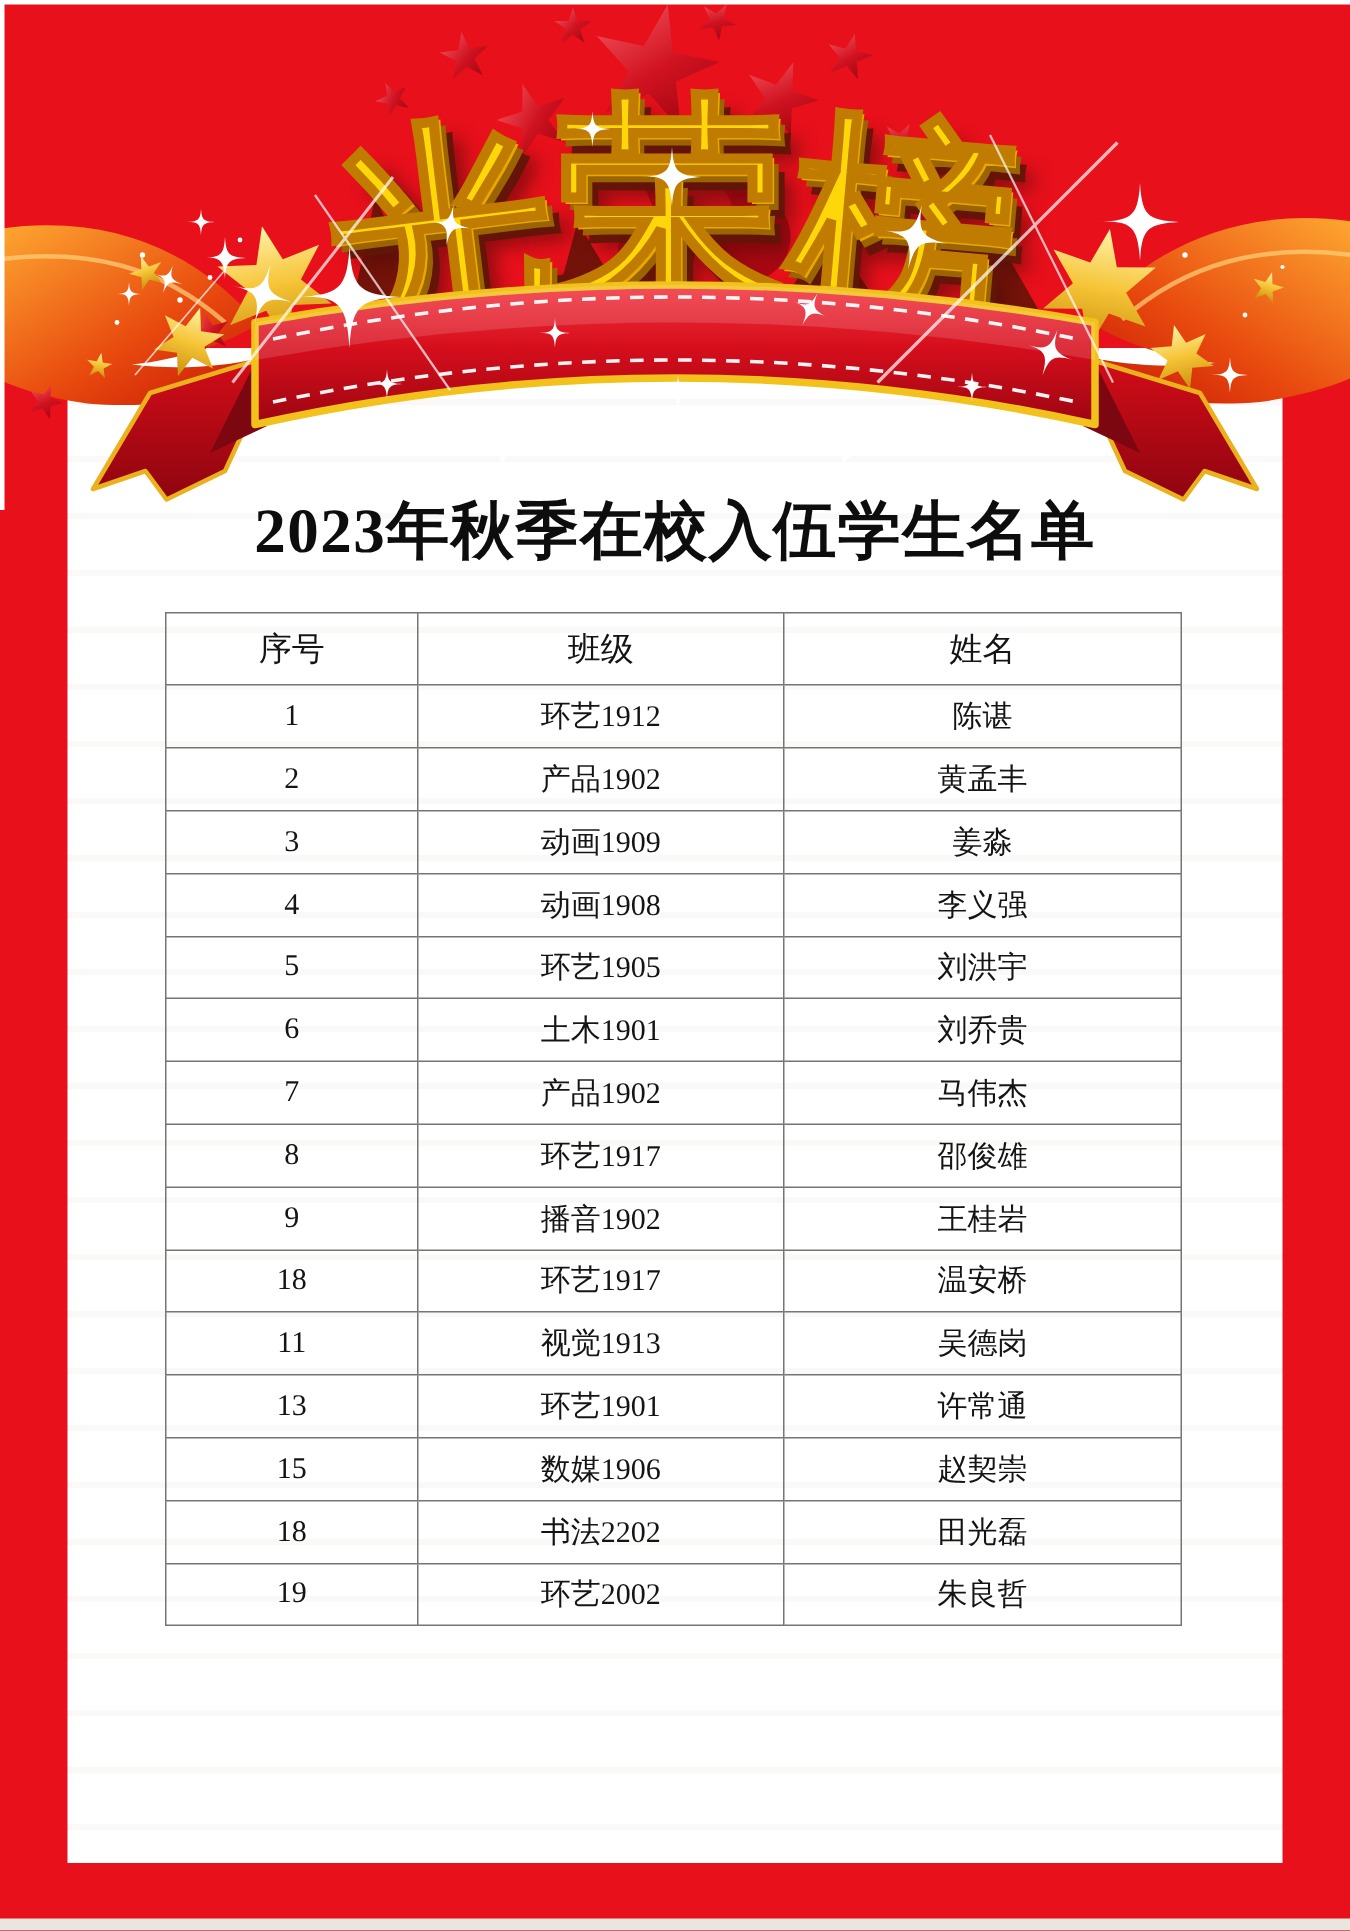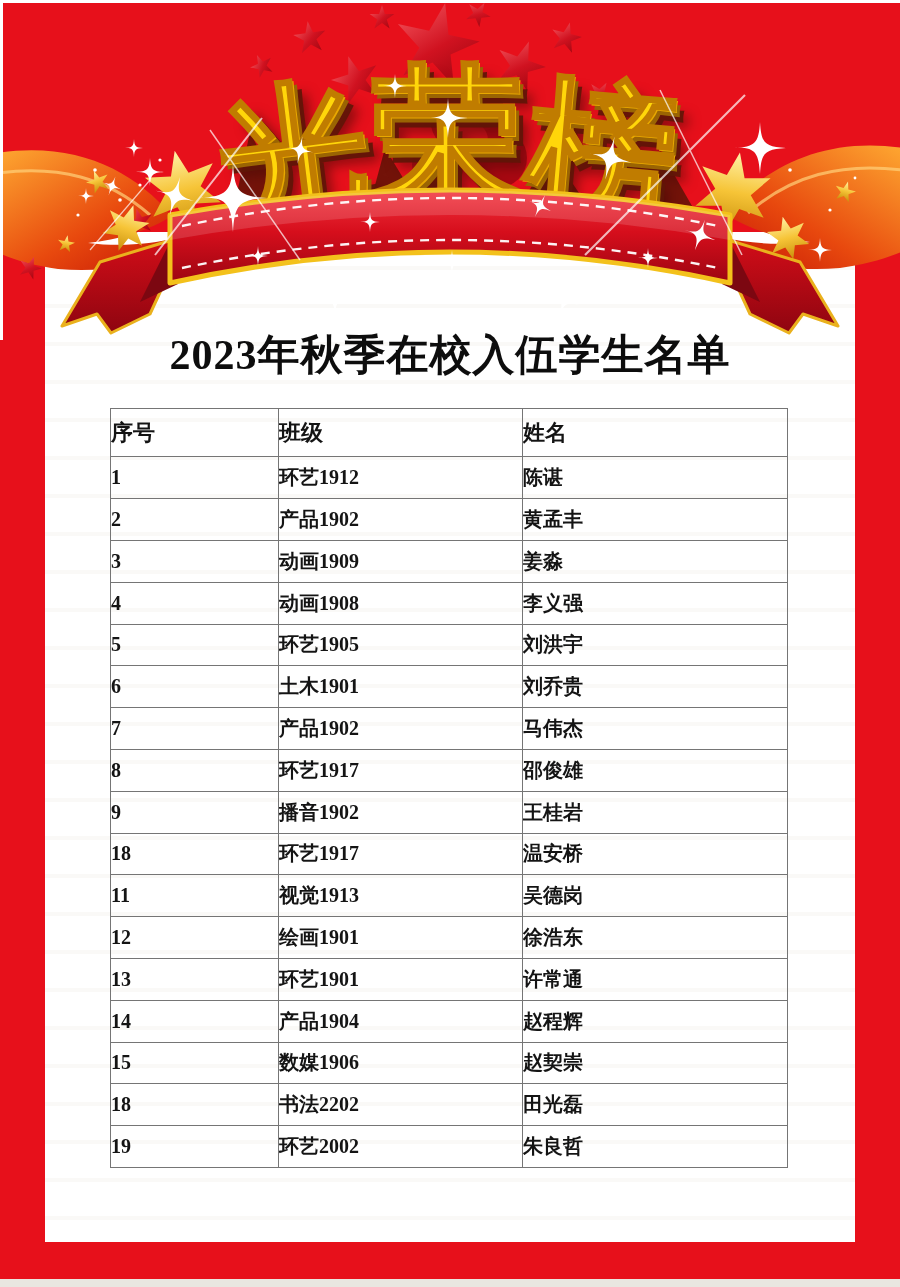--- a/index.html
+++ b/index.html
@@ -32,23 +32,23 @@
     font-family:"Liberation Serif","DejaVu Serif",serif;
   }
   table.students{
     margin:28px 0 0 65px;
     width:677px;
     border-collapse:collapse;table-layout:fixed;
     background:transparent;
   }
   table.students th, table.students td{
     border:1px solid #757575;
-    text-align:left;vertical-align:middle;
+    text-align:center;vertical-align:middle;
     color:#141414;
-    font-weight:bold;
+    font-weight:normal;
     padding:0;
     overflow:hidden;white-space:nowrap;
   }
   table.students th{height:47px;font-size:22px;}
   table.students td{height:40.8px;font-size:20px;}
 
   
   .banner-back{position:absolute;left:0;top:0;z-index:2;}
   .banner-front{position:absolute;left:0;top:0;z-index:4;pointer-events:none;}
   .banner-title{
@@ -285,33 +285,23 @@
             <td>18</td>
             <td>环艺1917</td>
             <td>温安桥</td>
           </tr>
         <tr>
             <td>11</td>
             <td>视觉1913</td>
             <td>吴德岗</td>
           </tr>
         <tr>
-            <td>12</td>
-            <td>绘画1901</td>
-            <td>徐浩东</td>
-          </tr>
-        <tr>
             <td>13</td>
             <td>环艺1901</td>
             <td>许常通</td>
-          </tr>
-        <tr>
-            <td>14</td>
-            <td>产品1904</td>
-            <td>赵程辉</td>
           </tr>
         <tr>
             <td>15</td>
             <td>数媒1906</td>
             <td>赵契崇</td>
           </tr>
         <tr>
             <td>18</td>
             <td>书法2202</td>
             <td>田光磊</td>

